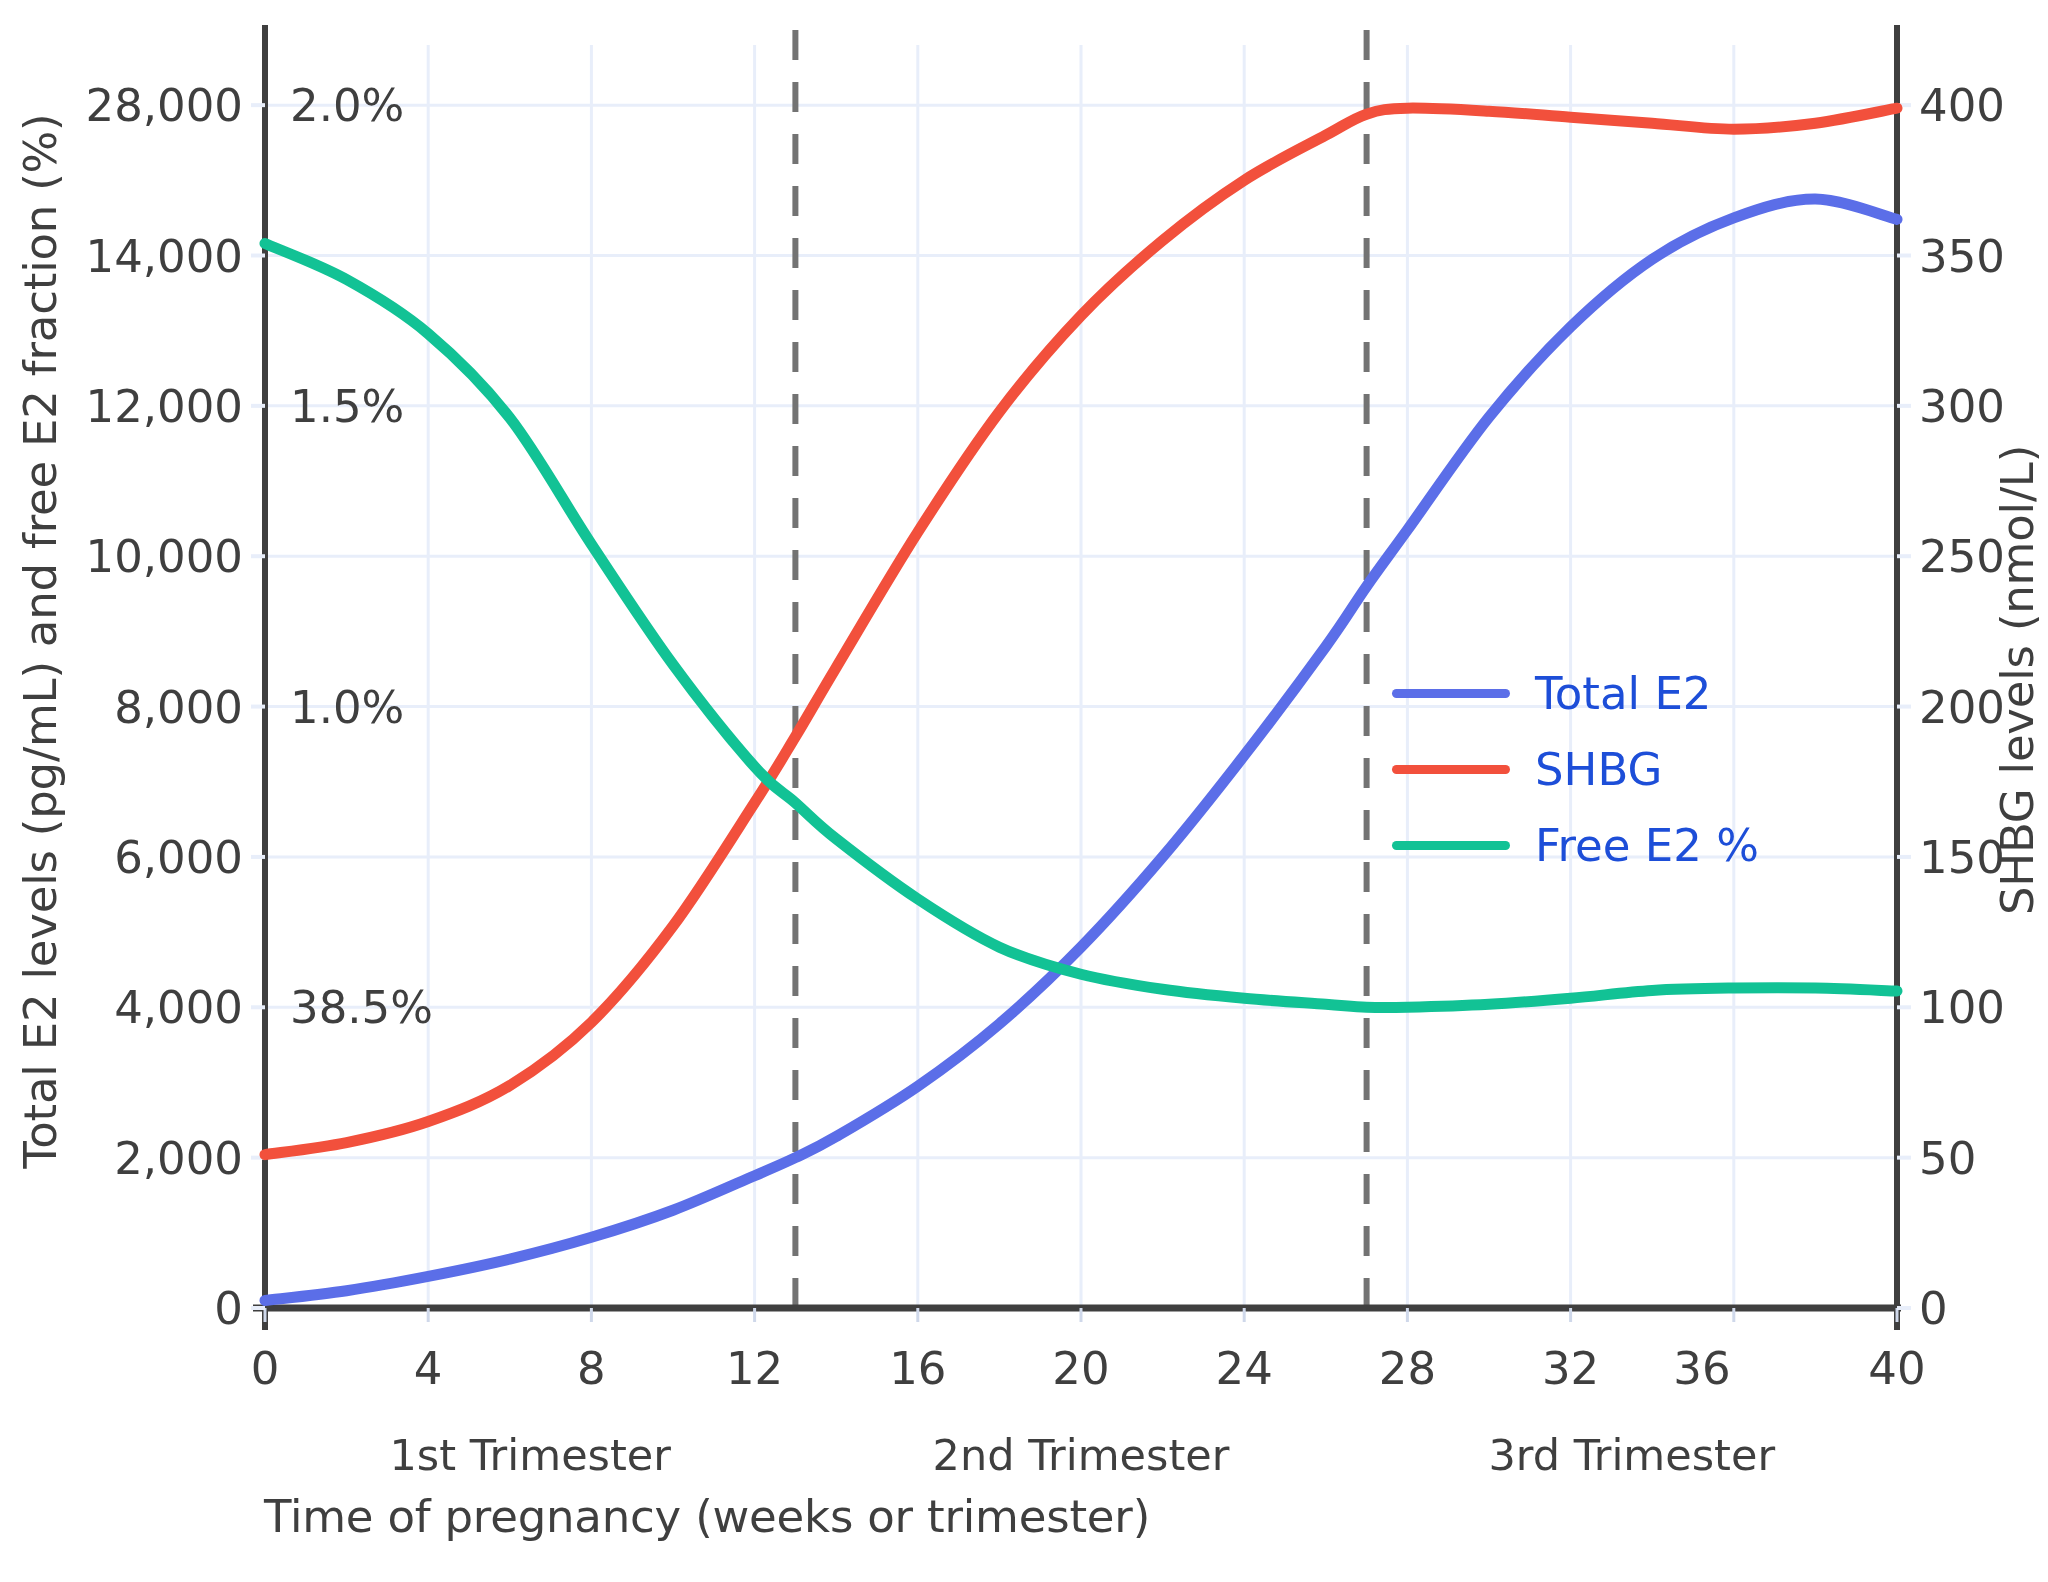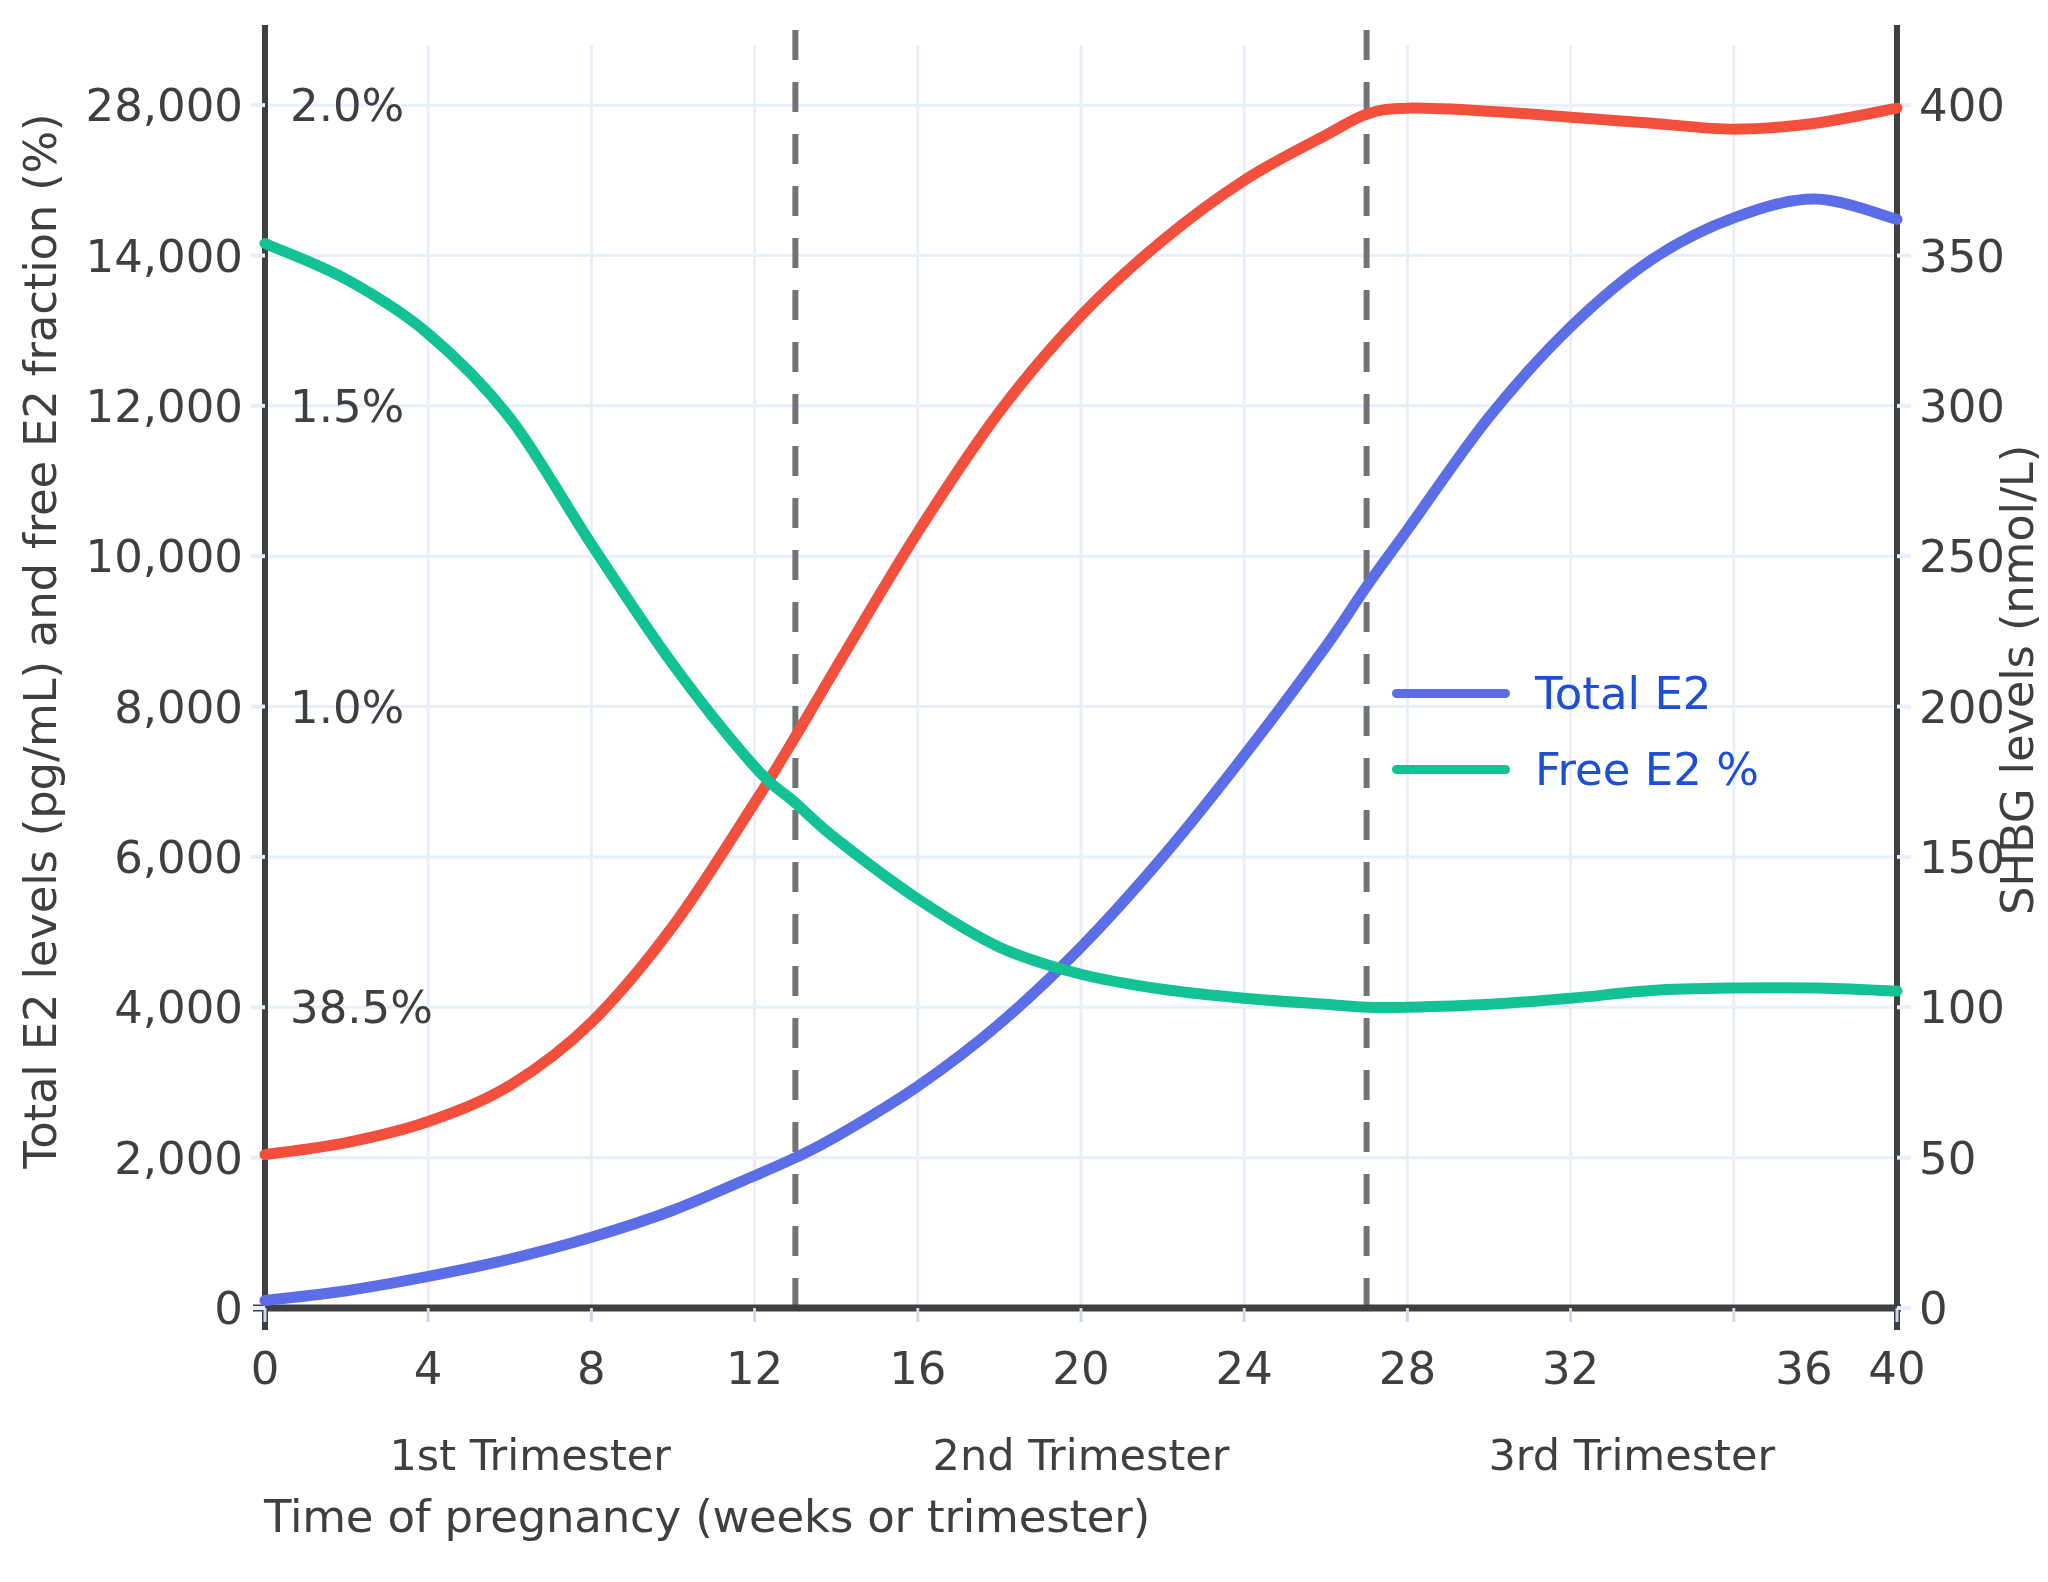--- a/index.html
+++ b/index.html
@@ -246,39 +246,43 @@
   <div id="xtick-layer">
       <div class="tick-label xtick" style="left: 265px; top: 1346px;">0</div>
       <div class="tick-label xtick" style="left: 428.2px; top: 1346px;">4</div>
       <div class="tick-label xtick" style="left: 591.4px; top: 1346px;">8</div>
       <div class="tick-label xtick" style="left: 754.6px; top: 1346px;">12</div>
       <div class="tick-label xtick" style="left: 917.8px; top: 1346px;">16</div>
       <div class="tick-label xtick" style="left: 1081px; top: 1346px;">20</div>
       <div class="tick-label xtick" style="left: 1244.2px; top: 1346px;">24</div>
       <div class="tick-label xtick" style="left: 1407.4px; top: 1346px;">28</div>
       <div class="tick-label xtick" style="left: 1570.6px; top: 1346px;">32</div>
-      <div class="tick-label xtick" style="left: 1804px; top: 1346px;">36</div>
+      <div class="tick-label xtick" style="left: 1702px; top: 1346px;">36</div>
       <div class="tick-label xtick" style="left: 1897px; top: 1346px;">40</div>
     </div>
   <div id="pct-layer">
       <div class="pct-label" style="left: 290px; top: 105.143px;">2.0%</div>
       <div class="pct-label" style="left: 290px; top: 405.857px;">1.5%</div>
       <div class="pct-label" style="left: 290px; top: 706.571px;">1.0%</div>
       <div class="pct-label" style="left: 290px; top: 1007.29px;">38.5%</div>
     </div>
   <div id="trimester-layer">
       <div class="trimester-label" style="left: 530.2px; top: 1430px;">1st Trimester</div>
       <div class="trimester-label" style="left: 1081px; top: 1430px;">2nd Trimester</div>
       <div class="trimester-label" style="left: 1631.8px; top: 1430px;">3rd Trimester</div>
     </div>
 
   <div id="legend">
       <div class="legend-row">
         <div class="legend-swatch" style="background: rgb(91, 110, 232);"></div>
         <div class="legend-text">Total E2</div>
       </div>
       <div class="legend-row">
+        <div class="legend-swatch" style="background: rgb(242, 80, 60);"></div>
+        <div class="legend-text">SHBG</div>
+      </div>
+      <div class="legend-row">
         <div class="legend-swatch" style="background: rgb(18, 194, 149);"></div>
         <div class="legend-text">Free E2 %</div>
       </div>
     </div>
 
 </div>
 
 </body></html>

